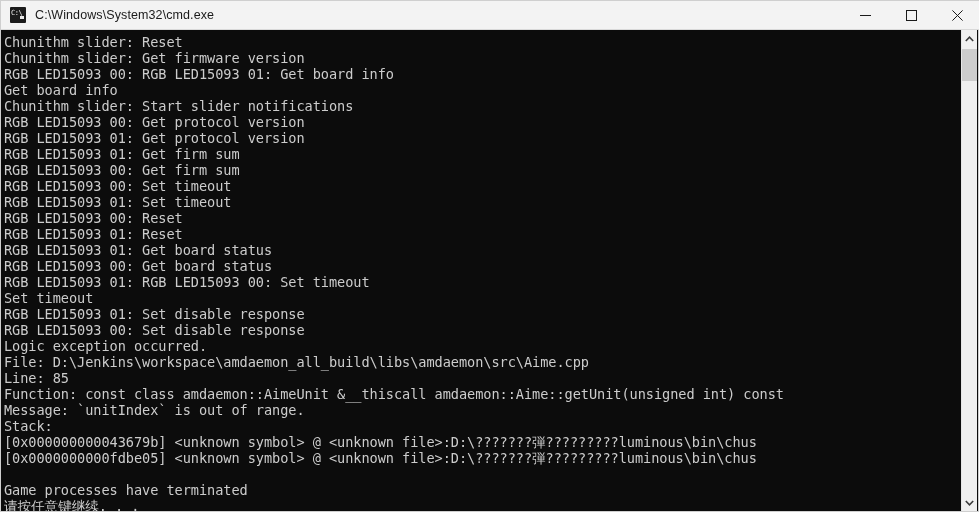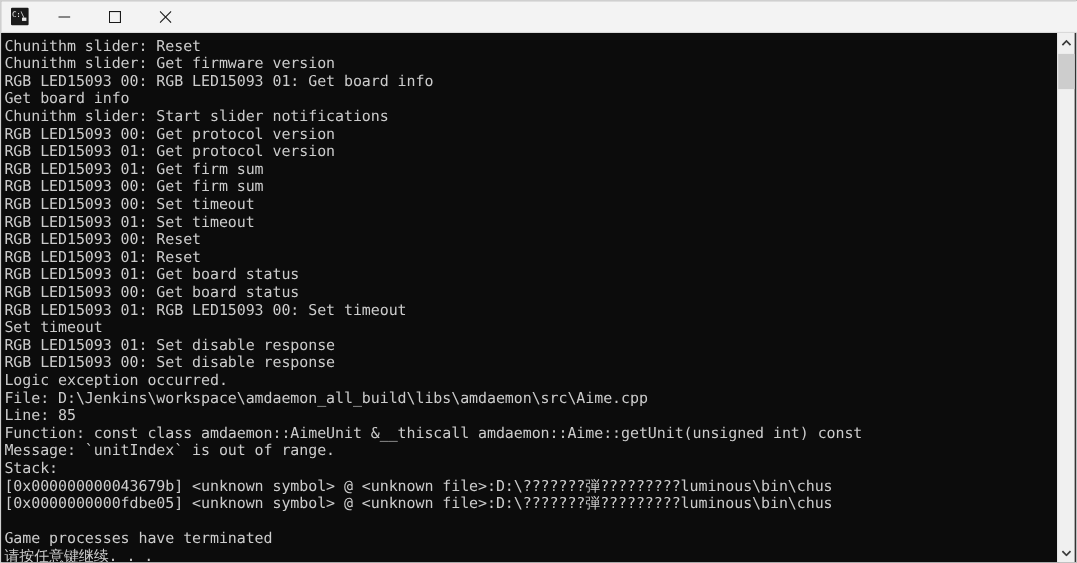--- a/index.html
+++ b/index.html
@@ -149,20 +149,21 @@
 </head>
 <body>
 
 <div id="window">
 
   <div id="titlebar">
     <div id="app-icon">
       <span class="ic-txt">C:\</span>
       <span class="ic-cursor"></span>
     </div>
+    <span id="title-text">C:\Windows\System32\cmd.exe</span>
 
     <div class="winbtn">
       <svg width="11" height="11" viewBox="0 0 11 11">
         <line x1="0" y1="5.5" x2="11" y2="5.5" stroke="#1a1a1a" stroke-width="1"></line>
       </svg>
     </div>
     <div class="winbtn">
       <svg width="11" height="11" viewBox="0 0 11 11">
         <rect x="0.5" y="0.5" width="10" height="10" fill="none" stroke="#1a1a1a" stroke-width="1"></rect>
       </svg>

